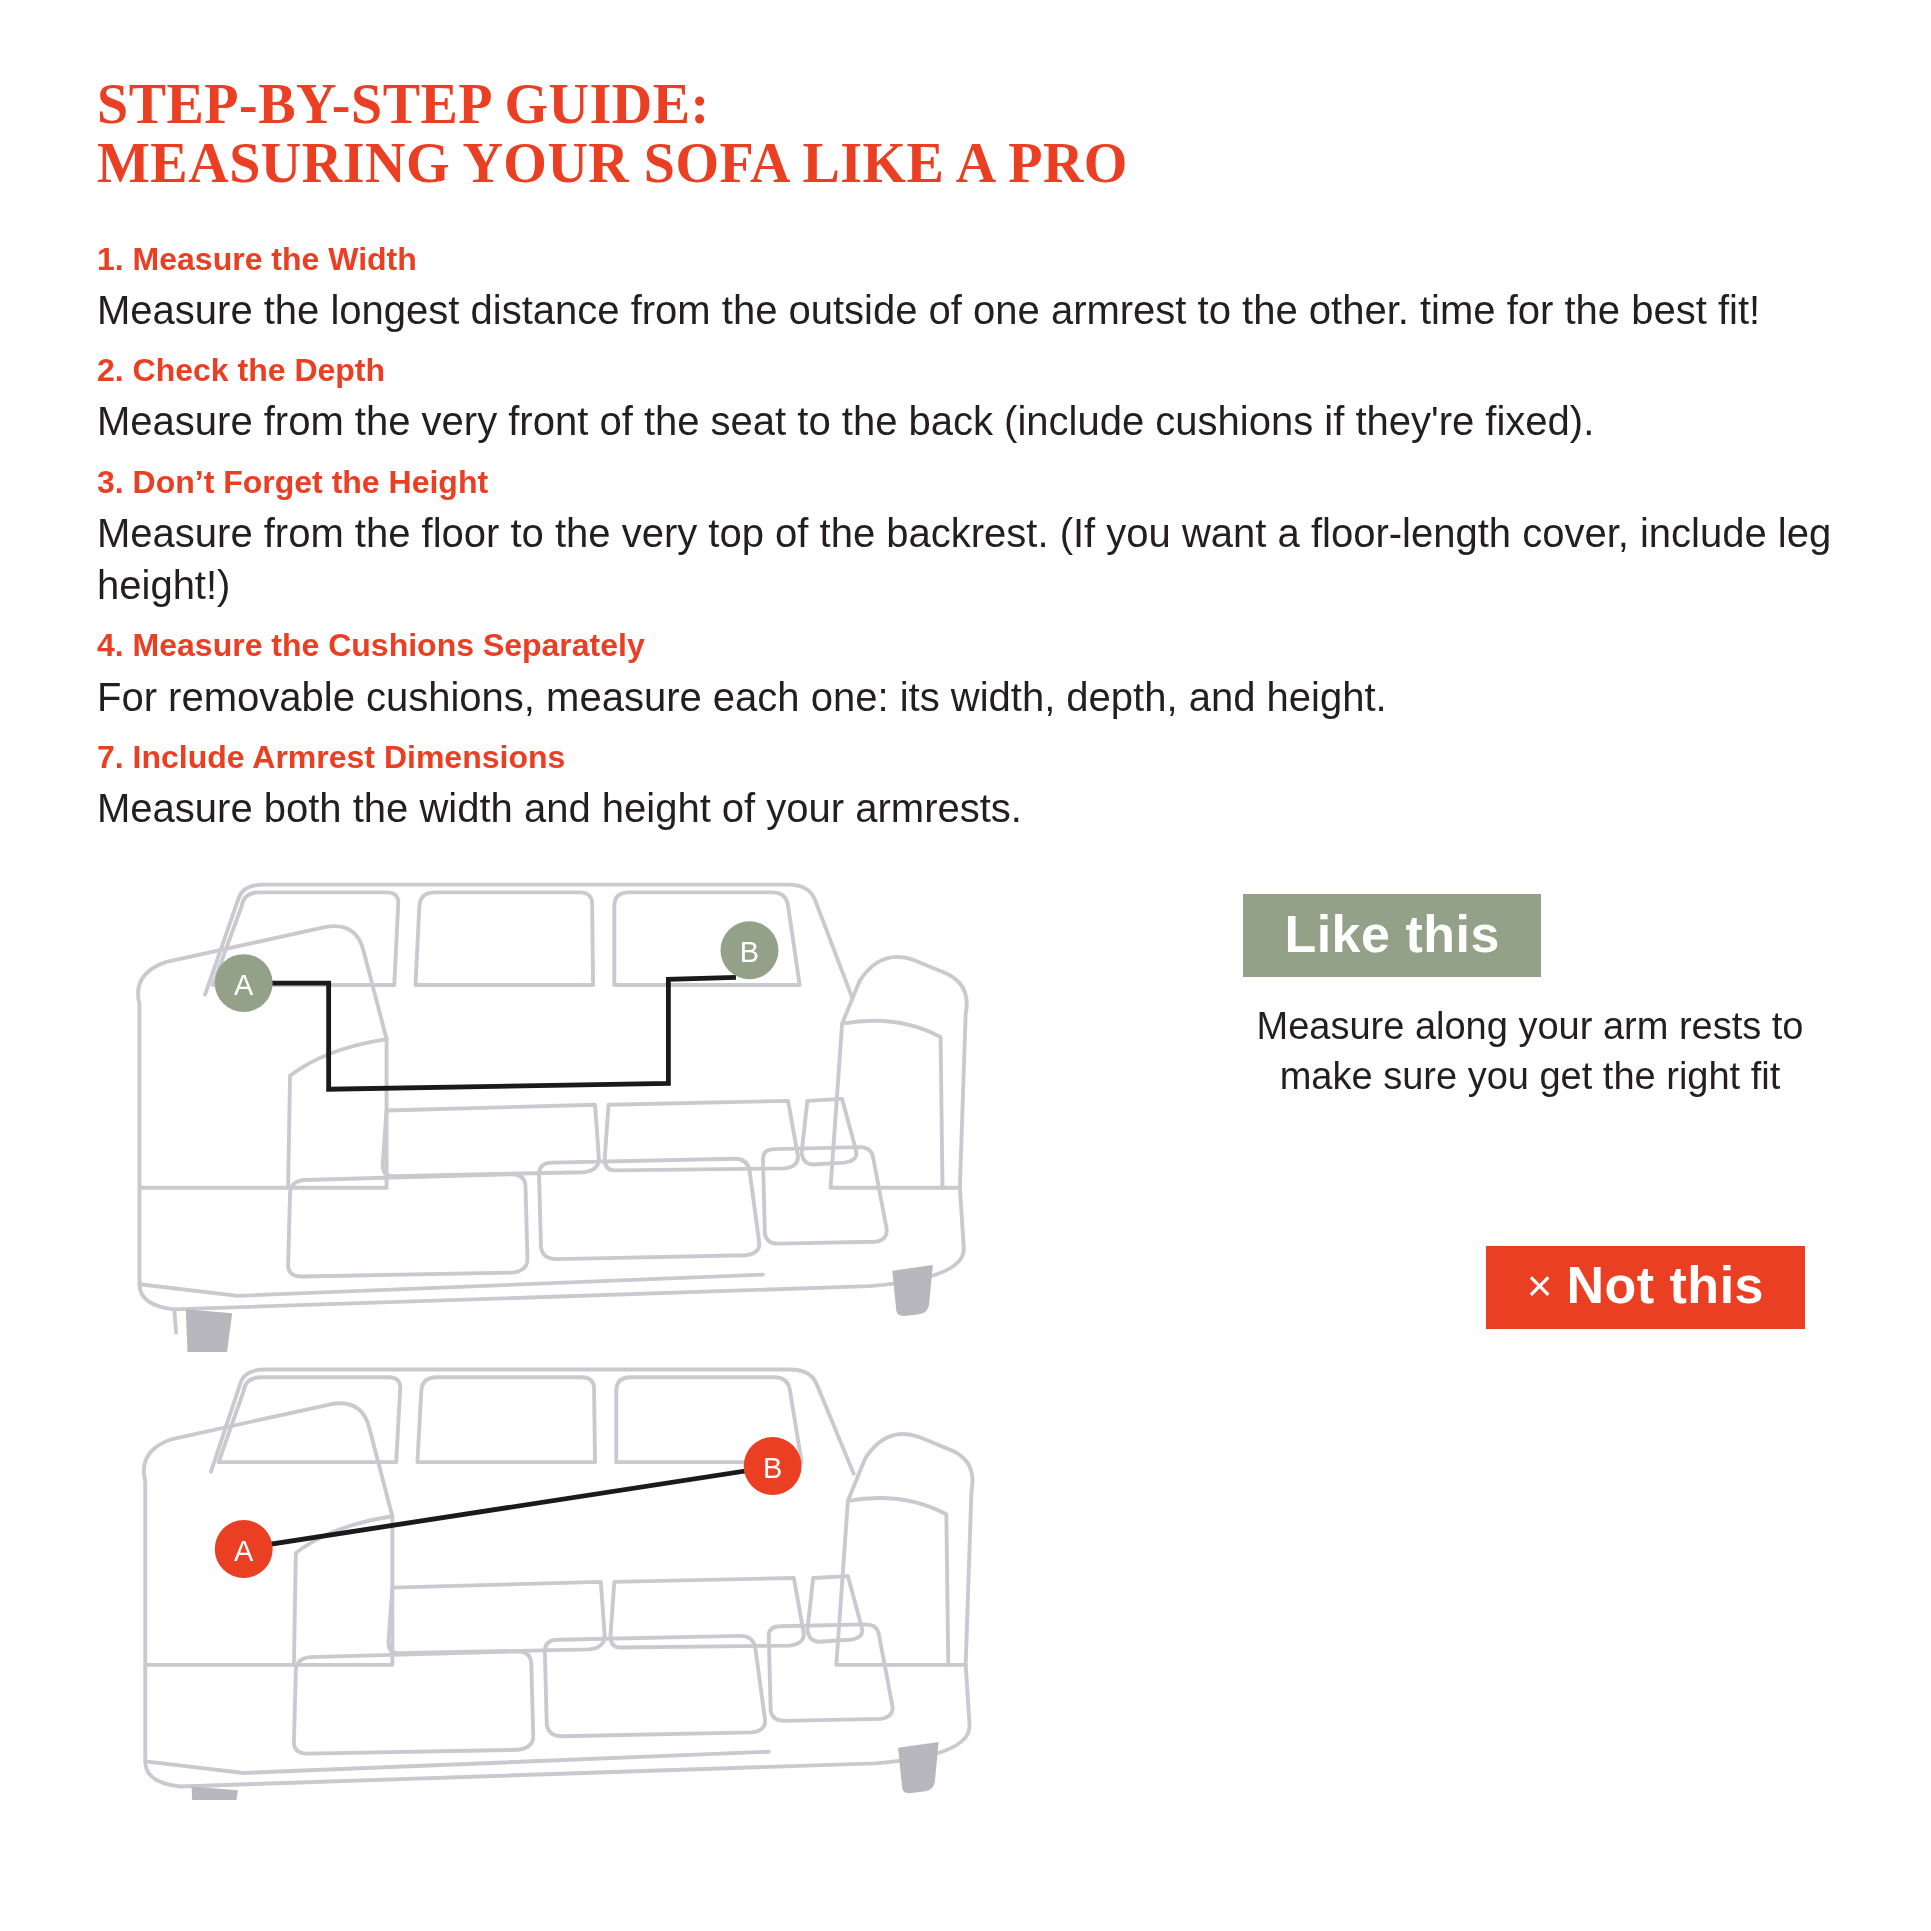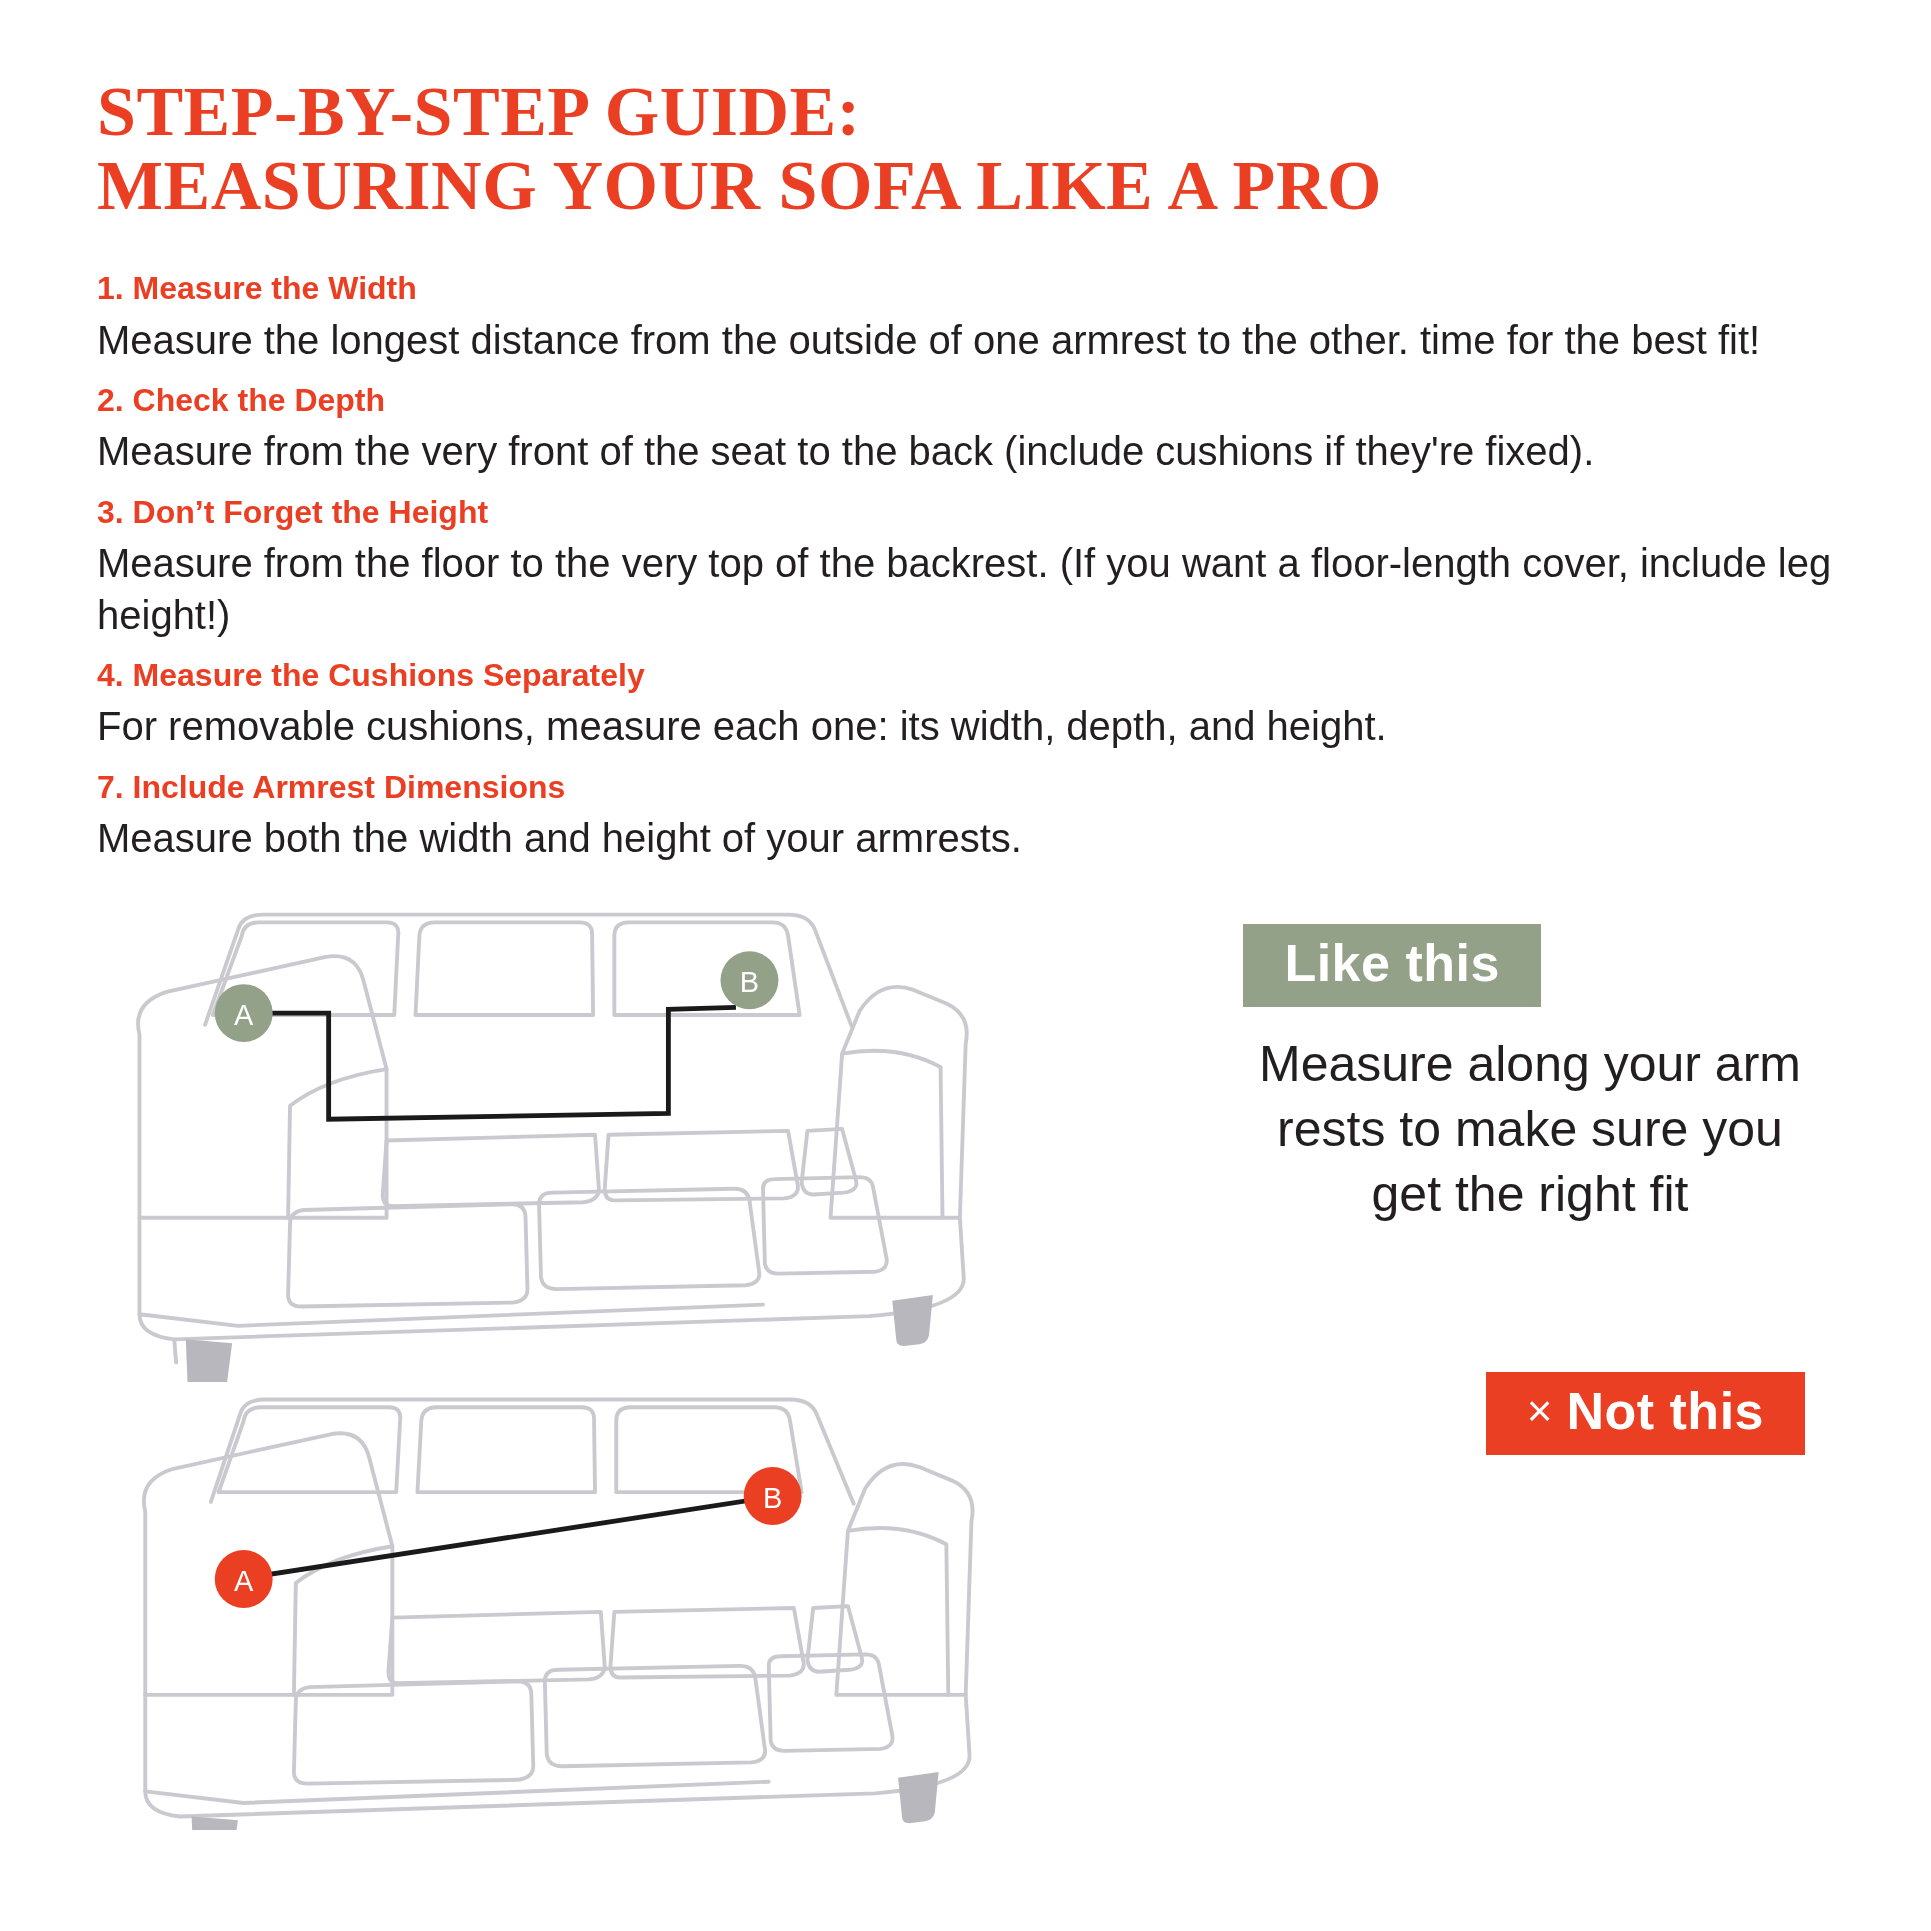--- a/index.html
+++ b/index.html
@@ -19,21 +19,21 @@
     width: 1931px;
     height: 1931px;
     box-sizing: border-box;
     padding: 0 97px;
   }
   
   .title {
     color: #ea3f23;
     font-family: "Liberation Serif", serif;
     font-weight: bold;
-    font-size: 70px;
+    font-size: 56px;
     line-height: 1.06;
     letter-spacing: 0.5px;
     margin: 0;
     padding-top: 75px;
     text-transform: uppercase;
   }
   .title .line1 { display: block; }
   .title .line2 { display: block; }
 
   
@@ -86,21 +86,21 @@
   .badge.not { background: #ea3f23; }
   .badge .x-mark {
     font-size: 44px;
     font-weight: normal;
     margin-right: 13.5px;
     position: relative;
     top: -2.9px;
   }
   .callout-text {
     text-align: center;
-    font-size: 50px;
+    font-size: 38px;
     line-height: 1.3;
     color: #231f20;
     margin: 25px 9.7px 0 9.7px;
   }
   .callout.like .badge-wrap { text-align: left; padding-left: 17.4px; }
   .callout.not { margin-top: 145px; }
   .callout.not .badge-wrap { text-align: right; padding-right: 29px;}
 </style>
 </head>
 <body>

